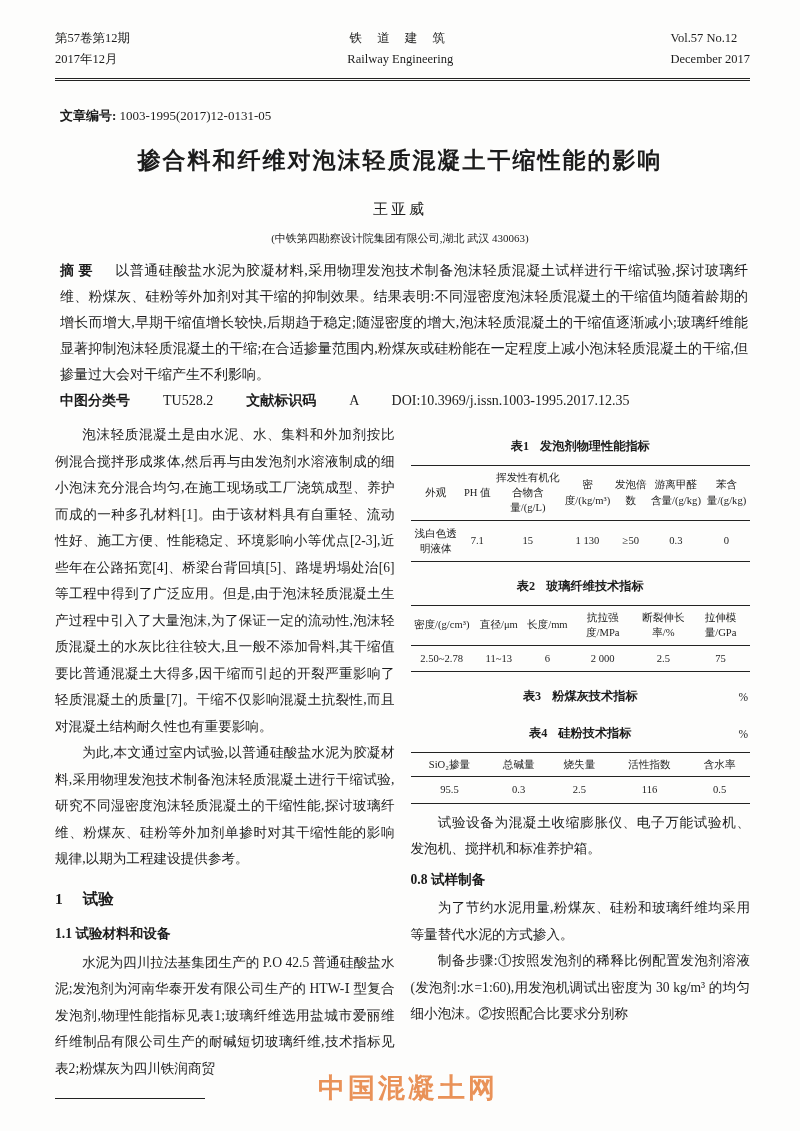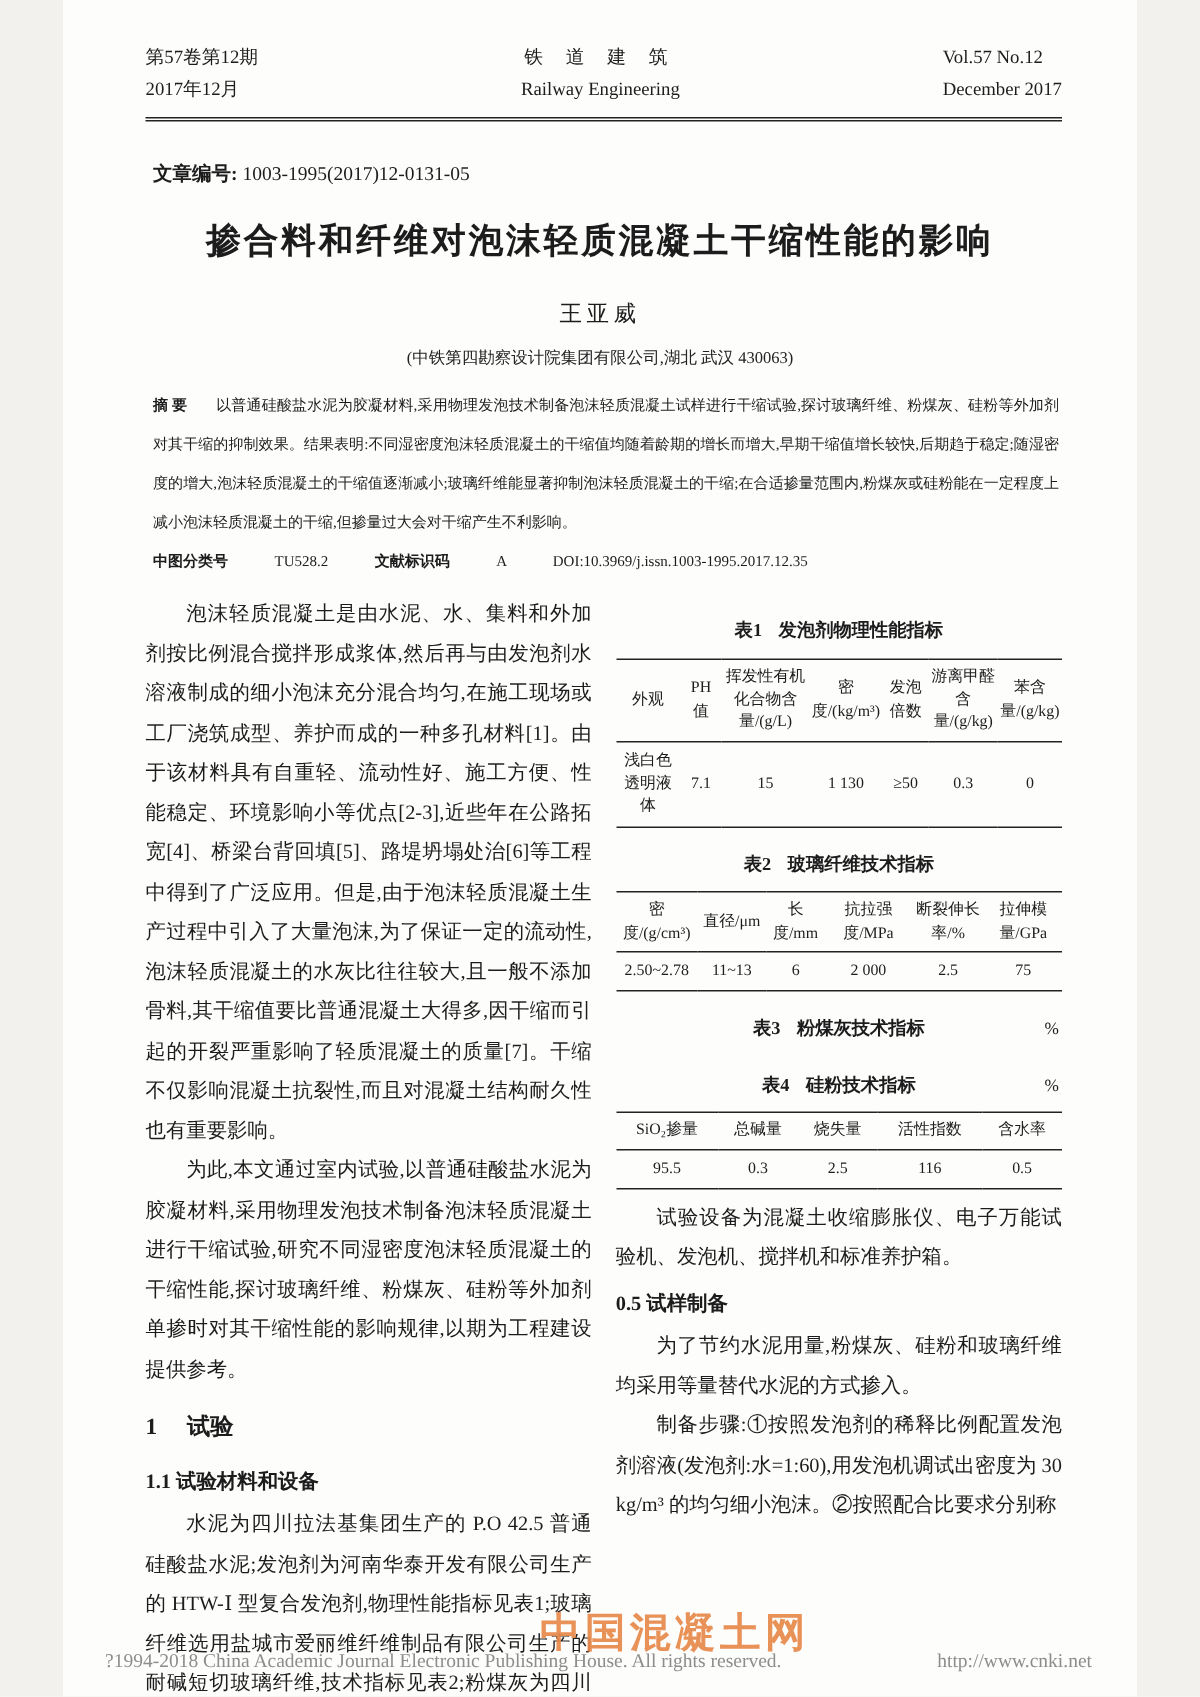--- a/index.html
+++ b/index.html
@@ -1,34 +1,34 @@
 <!DOCTYPE html>
 <html><head>
 <meta charset="utf-8">
 <style>
   * { margin:0; padding:0; box-sizing:border-box; }
   html,body { background:#f2f1ee; }
   .page {
-    position:relative; width:716px; height:1131px; margin:0 auto;
+    position:relative; width:800px; height:1131px; margin:0 auto;
     background:#fdfdfc; overflow:hidden;
     font-family:"Liberation Serif","DejaVu Serif",serif; color:#1c1c1c;
   }
   
   .jheader { margin:28px 50px 0 55px; display:flex; justify-content:space-between; align-items:flex-start; font-size:12.5px; line-height:21px; }
   .jheader .c { text-align:center; }
   .jheader .r { }
   .jh-cn { letter-spacing:6px; }
   .double-rule { margin:8px 50px 0 55px; height:3px; border-top:1.6px solid #222; border-bottom:1px solid #222; }
   
   .article-no { margin:26px 0 0 60px; font-size:13px; }
   .article-no b { font-weight:bold; }
   .title { margin-top:20px; text-align:center; font-size:23px; font-weight:bold; letter-spacing:2px; }
   .author { margin-top:24px; text-align:center; font-size:15px; letter-spacing:3px; }
   .affil { margin-top:12px; text-align:center; font-size:11px; color:#222; }
-  .meta { margin:12px 52px 0 60px; font-size:10px; line-height:26px; text-align:justify; }
+  .meta { margin:12px 52px 0 60px; font-size:14px; line-height:26px; text-align:justify; }
   .meta .lbl { font-weight:bold; }
   .meta p { margin:0; }
   .clc-line span.gap { display:inline-block; width:26px; }
   
   .columns { display:flex; gap:16px; margin:8px 50px 0 55px; }
   .col { width:340px; font-size:13.6px; line-height:26.5px; text-align:justify; }
   p.body { text-indent:2em; margin:0; }
   p.cont { margin:0; }
   h2.sec { font-size:15.5px; font-weight:bold; margin:13px 0 9px 0; text-align:left; }
   h2.sec .num { margin-right:16px; }
@@ -201,25 +201,21 @@
           <td>95.5</td>
           <td>0.3</td>
           <td>2.5</td>
           <td>116</td>
           <td>0.5</td>
         </tr>
           </tbody>
       </table>
 
       <p class="body" style="margin-top:6px;">试验设备为混凝土收缩膨胀仪、电子万能试验机、发泡机、搅拌机和标准养护箱。</p>
-      <h3 class="subsec">0.5  试样制备</h3>
+      <h3 class="subsec">0.8  试样制备</h3>
       <p class="body">为了节约水泥用量,粉煤灰、硅粉和玻璃纤维均采用等量替代水泥的方式掺入。</p>
       <p class="body">制备步骤:①按照发泡剂的稀释比例配置发泡剂溶液(发泡剂:水=1:60),用发泡机调试出密度为 30 kg/m³ 的均匀细小泡沫。②按照配合比要求分别称</p>
     </div>
   </div>
 
   <div class="watermark" style="color: rgb(232, 137, 75);">中国混凝土网</div>
-  <div class="pfooter">
-    <span>?1994-2018 China Academic Journal Electronic Publishing House. All rights reserved.</span>
-    <span>http://www.cnki.net</span>
-  </div>
 
 </div>
 
 </body></html>

